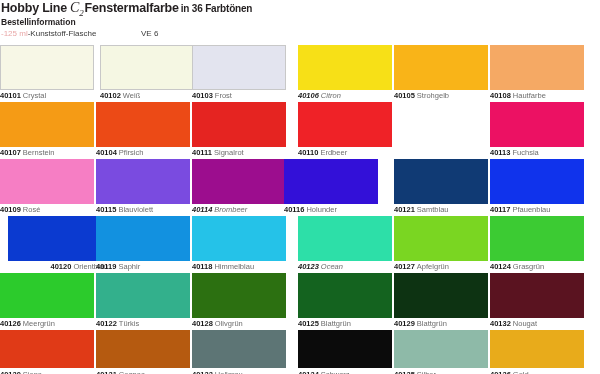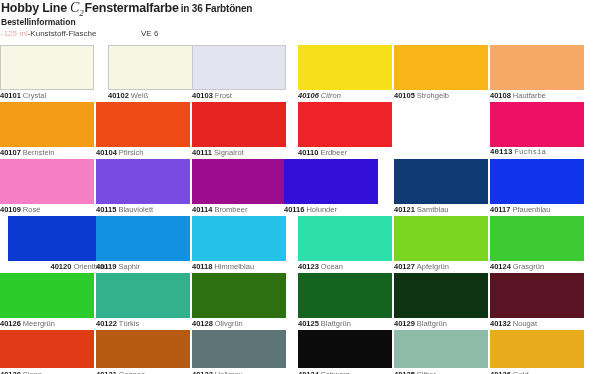--- a/index.html
+++ b/index.html
@@ -158,21 +158,21 @@
 
   <div class="order-ve">VE 6</div>
 </div>
 
 <div id="swatch-grid">
     <div class="swatch-row">
       <div class="swatch-cell" style="left: 0px;">
         <div class="swatch-chip chip-bordered" style="background: rgb(247, 247, 230);"></div>
         <div class="swatch-label"><span class="swatch-code">40101</span><span class="swatch-name">Crystal</span></div>
       </div>
-      <div class="swatch-cell" style="left: 108px; padding-left: 10px;">
+      <div class="swatch-cell" style="left: 100px; padding-left: 10px;">
         <div class="swatch-chip chip-bordered" style="background: rgb(245, 247, 227);"></div>
         <div class="swatch-label"><span class="swatch-code">40102</span><span class="swatch-name">Weiß</span></div>
       </div>
       <div class="swatch-cell" style="left: 192px;">
         <div class="swatch-chip chip-bordered" style="background: rgb(227, 228, 239);"></div>
         <div class="swatch-label"><span class="swatch-code">40103</span><span class="swatch-name">Frost</span></div>
       </div>
       <div class="swatch-cell" style="left: 298px; font-style: italic;">
         <div class="swatch-chip" style="background: rgb(247, 224, 23);"></div>
         <div class="swatch-label"><span class="swatch-code">40106</span><span class="swatch-name">Citron</span></div>
@@ -196,35 +196,35 @@
         <div class="swatch-label"><span class="swatch-code">40104</span><span class="swatch-name">Pfirsich</span></div>
       </div>
       <div class="swatch-cell" style="left: 192px;">
         <div class="swatch-chip" style="background: rgb(229, 36, 33);"></div>
         <div class="swatch-label"><span class="swatch-code">40111</span><span class="swatch-name">Signalrot</span></div>
       </div>
       <div class="swatch-cell" style="left: 298px;">
         <div class="swatch-chip" style="background: rgb(239, 34, 39);"></div>
         <div class="swatch-label"><span class="swatch-code">40110</span><span class="swatch-name">Erdbeer</span></div>
       </div>
-      <div class="swatch-cell" style="left: 490px; font-family: Liberation Mono, monospace;">
+      <div class="swatch-cell" style="left: 490px;">
         <div class="swatch-chip" style="background: rgb(236, 17, 99);"></div>
         <div class="swatch-label"><span class="swatch-code">40113</span><span class="swatch-name">Fuchsia</span></div>
       </div>
     </div>
     <div class="swatch-row">
       <div class="swatch-cell" style="left: 0px;">
         <div class="swatch-chip" style="background: rgb(246, 126, 196);"></div>
         <div class="swatch-label"><span class="swatch-code">40109</span><span class="swatch-name">Rosé</span></div>
       </div>
       <div class="swatch-cell" style="left: 96px;">
         <div class="swatch-chip" style="background: rgb(122, 75, 224);"></div>
         <div class="swatch-label"><span class="swatch-code">40115</span><span class="swatch-name">Blauviolett</span></div>
       </div>
-      <div class="swatch-cell" style="left: 192px;">
+      <div class="swatch-cell" style="left: 192px; font-style: italic;">
         <div class="swatch-chip" style="background: rgb(156, 13, 142);"></div>
         <div class="swatch-label"><span class="swatch-code">40114</span><span class="swatch-name">Brombeer</span></div>
       </div>
       <div class="swatch-cell" style="left: 284px;">
         <div class="swatch-chip" style="background: rgb(51, 16, 216);"></div>
         <div class="swatch-label"><span class="swatch-code">40116</span><span class="swatch-name">Holunder</span></div>
       </div>
       <div class="swatch-cell" style="left: 394px;">
         <div class="swatch-chip" style="background: rgb(16, 58, 116);"></div>
         <div class="swatch-label"><span class="swatch-code">40121</span><span class="swatch-name">Samtblau</span></div>
@@ -240,21 +240,21 @@
         <div class="swatch-label"><span class="swatch-code">40120</span><span class="swatch-name">Orientblau</span></div>
       </div>
       <div class="swatch-cell" style="left: 96px;">
         <div class="swatch-chip" style="background: rgb(18, 145, 224);"></div>
         <div class="swatch-label"><span class="swatch-code">40119</span><span class="swatch-name">Saphir</span></div>
       </div>
       <div class="swatch-cell" style="left: 192px;">
         <div class="swatch-chip" style="background: rgb(37, 194, 232);"></div>
         <div class="swatch-label"><span class="swatch-code">40118</span><span class="swatch-name">Himmelblau</span></div>
       </div>
-      <div class="swatch-cell" style="left: 298px;">
+      <div class="swatch-cell" style="left: 298px; font-style: italic;">
         <div class="swatch-chip" style="background: rgb(45, 223, 168);"></div>
         <div class="swatch-label"><span class="swatch-code">40123</span><span class="swatch-name">Ocean</span></div>
       </div>
       <div class="swatch-cell" style="left: 394px;">
         <div class="swatch-chip" style="background: rgb(122, 214, 34);"></div>
         <div class="swatch-label"><span class="swatch-code">40127</span><span class="swatch-name">Apfelgrün</span></div>
       </div>
       <div class="swatch-cell" style="left: 490px;">
         <div class="swatch-chip" style="background: rgb(60, 203, 51);"></div>
         <div class="swatch-label"><span class="swatch-code">40124</span><span class="swatch-name">Grasgrün</span></div>

